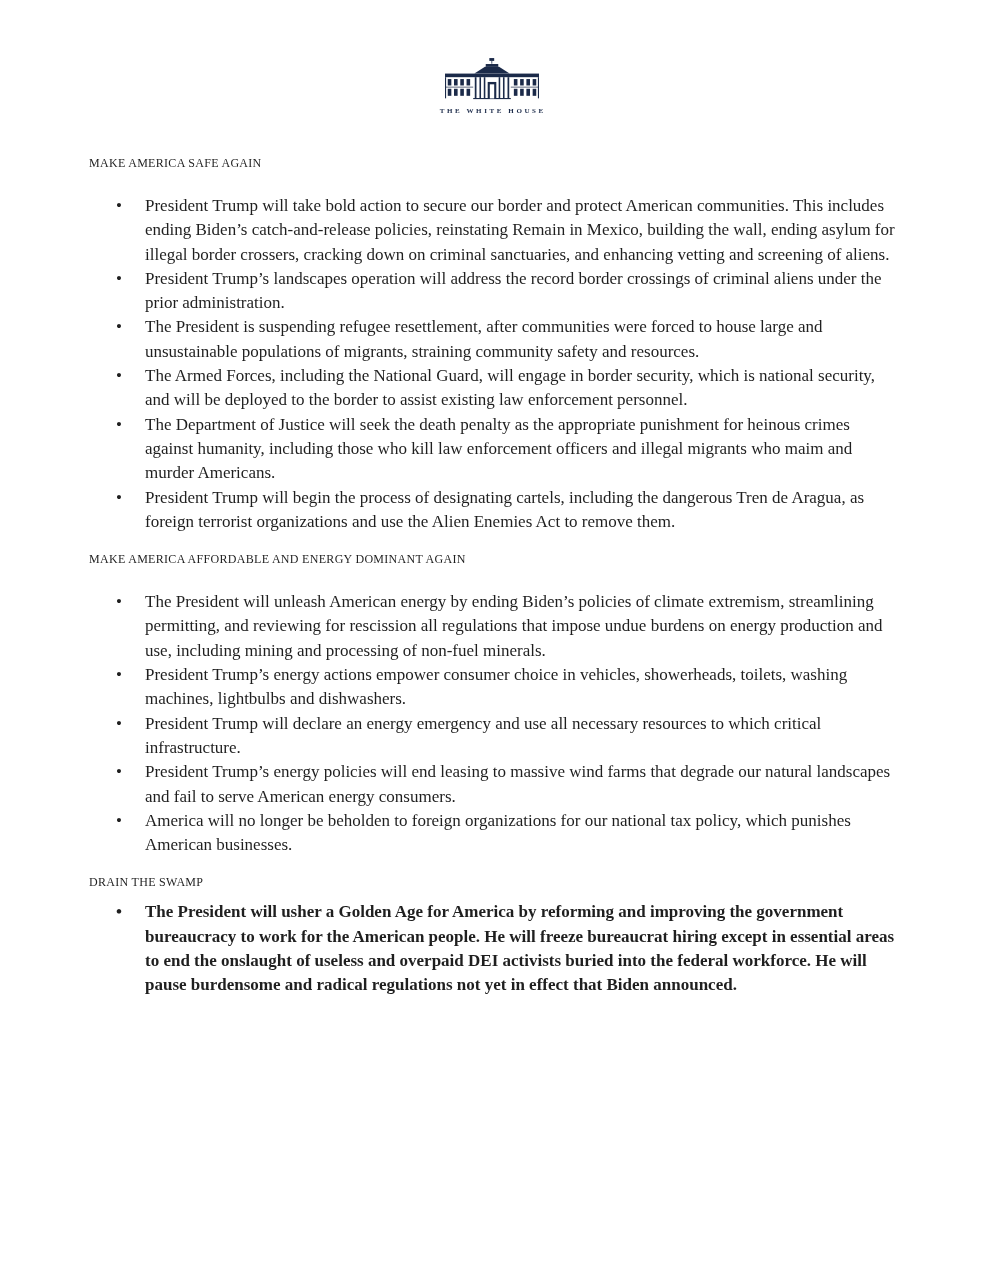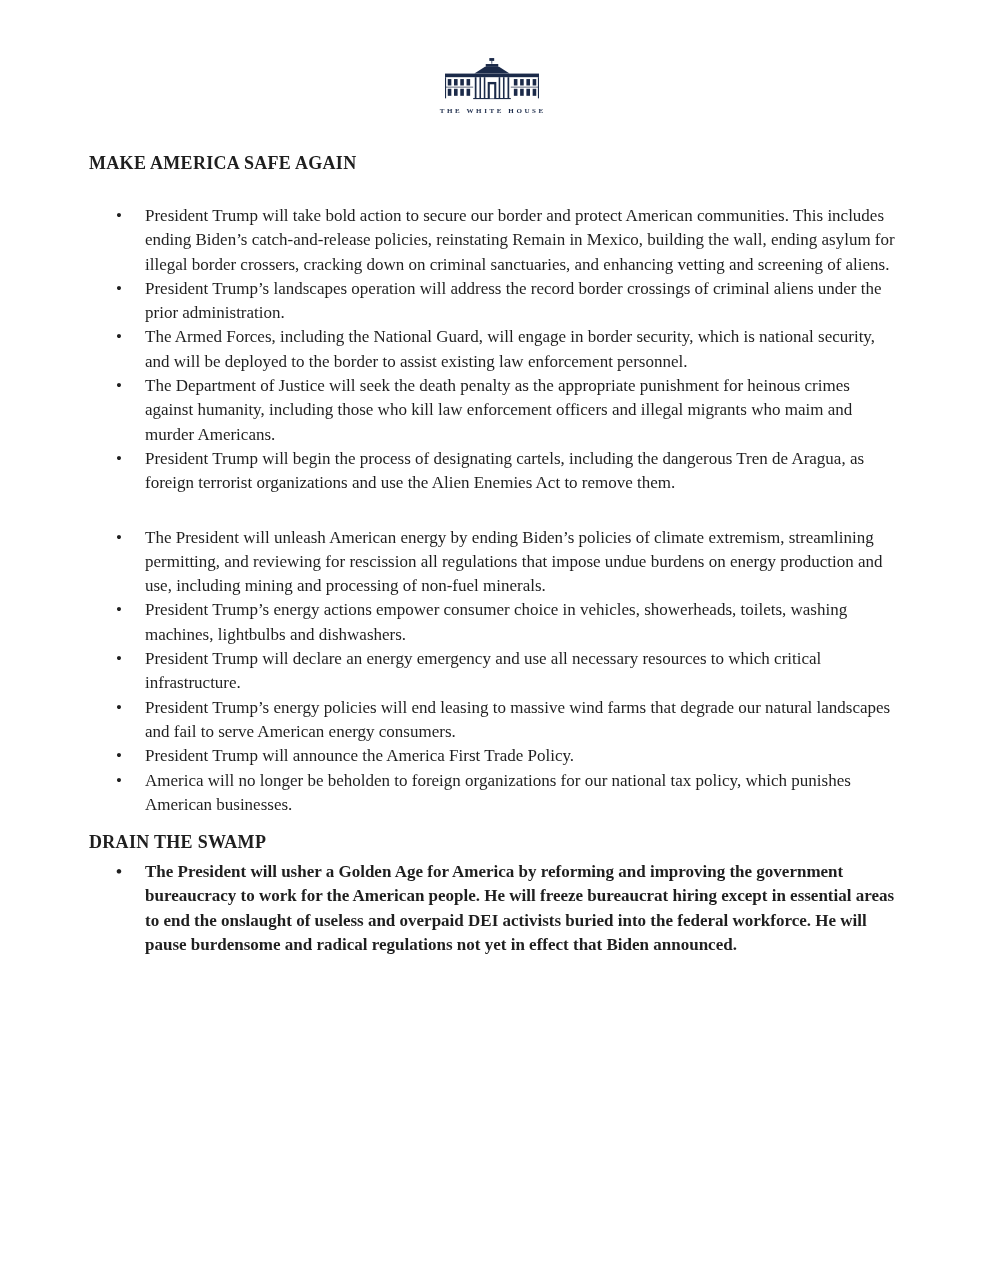--- a/index.html
+++ b/index.html
@@ -32,32 +32,32 @@
     letter-spacing: 2.6px;
     color: #1b2a49;
     text-indent: 2.6px; 
   }
   .content {
     margin-left: 89px;
     width: 810px;
   }
   .section-heading {
     margin-top: 14px;
-    font-size: 18px;
-    font-weight: bold;
+    font-size: 12px;
+    font-weight: normal;
     letter-spacing: 0.3px;
     line-height: 22px;
     color: #1f1f1f;
   }
   .section-heading.first {
     margin-top: 37px;
   }
   ul.bullets {
     list-style: none;
-    margin-top: 30px;
+    margin-top: 20px;
     font-size: 17px;
     line-height: 24.3px;
   }
   ul.bullets.tight {
     margin-top: 7px;
     font-weight: bold;
   }
   ul.bullets li {
     position: relative;
     padding-left: 56px;
@@ -132,33 +132,34 @@
     <div class="logo-caption">THE WHITE HOUSE</div>
   </header>
 
   <main class="content">
 
     <section>
       <h2 class="section-heading first">MAKE AMERICA SAFE AGAIN</h2>
       <ul class="bullets">
         <li>President Trump will take bold action to secure our border and protect American communities. This includes ending Biden’s catch-and-release policies, reinstating Remain in Mexico, building the wall, ending asylum for illegal border crossers, cracking down on criminal sanctuaries, and enhancing vetting and screening of aliens.</li>
         <li>President Trump’s landscapes operation will address the record border crossings of criminal aliens under the prior administration.</li>
+        <li>The President is suspending refugee resettlement, after communities were forced to house large and unsustainable populations of migrants, straining community safety and resources.</li>
         <li>The Armed Forces, including the National Guard, will engage in border security, which is national security, and will be deployed to the border to assist existing law enforcement personnel.</li>
         <li>The Department of Justice will seek the death penalty as the appropriate punishment for heinous crimes against humanity, including those who kill law enforcement officers and illegal migrants who maim and murder Americans.</li>
         <li>President Trump will begin the process of designating cartels, including the dangerous Tren de Aragua, as foreign terrorist organizations and use the Alien Enemies Act to remove them.</li>
       </ul>
     </section>
 
     <section>
+      <h2 class="section-heading">MAKE AMERICA AFFORDABLE AND ENERGY DOMINANT AGAIN</h2>
       <ul class="bullets">
         <li>The President will unleash American energy by ending Biden’s policies of climate extremism, streamlining permitting, and reviewing for rescission all regulations that impose undue burdens on energy production and use, including mining and processing of non-fuel minerals.</li>
         <li>President Trump’s energy actions empower consumer choice in vehicles, showerheads, toilets, washing machines, lightbulbs and dishwashers.</li>
         <li>President Trump will declare an energy emergency and use all necessary resources to which critical infrastructure.</li>
         <li>President Trump’s energy policies will end leasing to massive wind farms that degrade our natural landscapes and fail to serve American energy consumers.</li>
-        <li>President Trump will announce the America First Trade Policy.</li>
         <li>America will no longer be beholden to foreign organizations for our national tax policy, which punishes American businesses.</li>
       </ul>
     </section>
 
     <section>
       <h2 class="section-heading">DRAIN THE SWAMP</h2>
       <ul class="bullets tight">
         <li>The President will usher a Golden Age for America by reforming and improving the government bureaucracy to work for the American people. He will freeze bureaucrat hiring except in essential areas to end the onslaught of useless and overpaid DEI activists buried into the federal workforce. He will pause burdensome and radical regulations not yet in effect that Biden announced.</li>
       </ul>
     </section>

